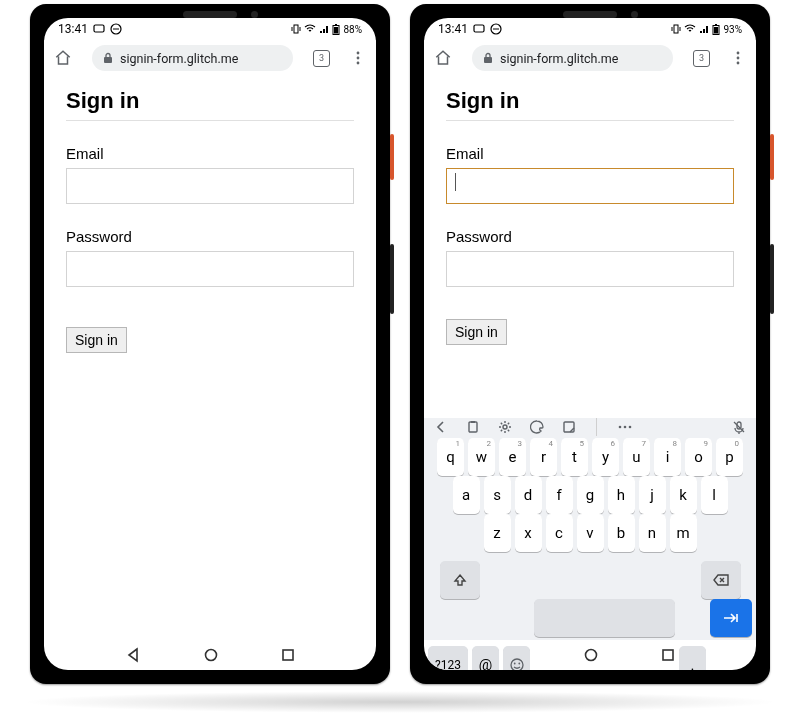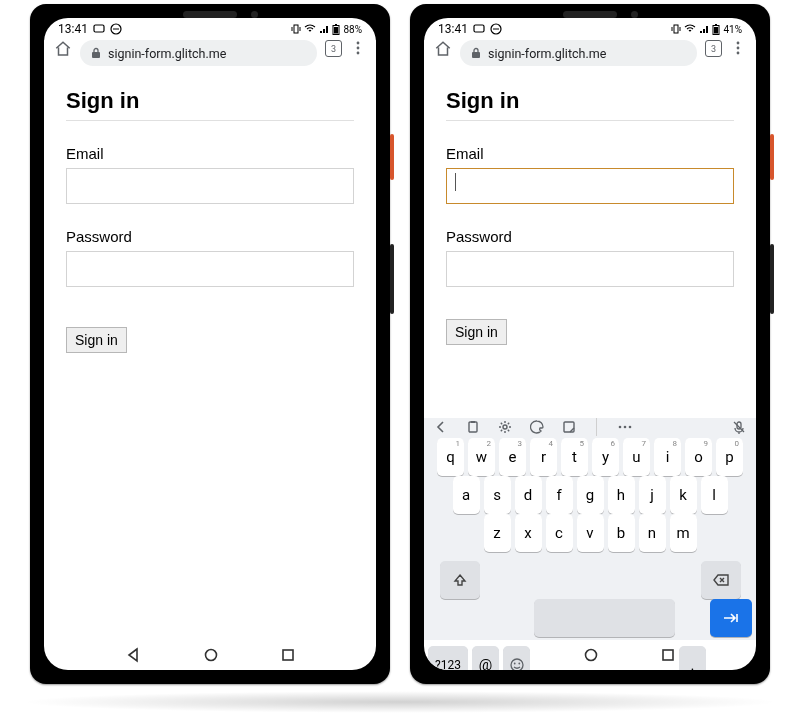--- a/index.html
+++ b/index.html
@@ -79,22 +79,22 @@
     font-size: 12px;
     padding: 0 14px;
     color: #000;
   }
   .status-left { display: flex; gap: 5px; align-items: center; }
   .status-spacer { flex: 1; }
   .status-right { display: flex; gap: 3px; align-items: center; font-size: 10px; }
   .chrome-bar {
     height: 36px;
     display: flex;
-    align-items: flex-start;
-    gap: 8px;
+    align-items: center;
+    gap: 20px;
     padding: 0 10px;
     background: #fff;
   }
   .home-icon { width: 18px; height: 18px; }
   .url-pill {
     flex: 1;
     height: 26px;
     background: #eef0f1;
     border-radius: 14px;
     display: flex;
@@ -356,21 +356,21 @@
             <path d="M1 3 Q6 -1 11 3 M3 5 Q6 2.5 9 5 M5 7 Q6 6 7 7" fill="none" stroke="#000" stroke-width="1.2"></path>
           </svg>
         <svg width="10" height="10">
             <path d="M1 9 L1 7 L3 7 L3 9 Z M4 9 L4 5 L6 5 L6 9 Z M7 9 L7 2 L9 2 L9 9 Z" fill="#000"></path>
           </svg>
         <svg width="8" height="11">
             <rect x="1" y="1.5" width="6" height="9" fill="none" stroke="#000"></rect>
             <rect x="3" y="0" width="2" height="1.5" fill="#000"></rect>
             <rect x="2" y="3" width="4" height="6.5" fill="#000"></rect>
           </svg>
-        <span>41%</span>
+        <span>93%</span>
       </div>
     </div>
 
     <div class="chrome-bar">
       <svg class="home-icon" viewBox="0 0 24 24">
           <path d="M3 11 L12 3 L21 11 M6 10 V20 H18 V10" fill="none" stroke="#5f6368" stroke-width="2"></path>
         </svg>
       <div class="url-pill">
         <svg width="12" height="12">
             <rect x="2" y="5" width="8" height="6" rx="1" fill="#5f6368"></rect>

